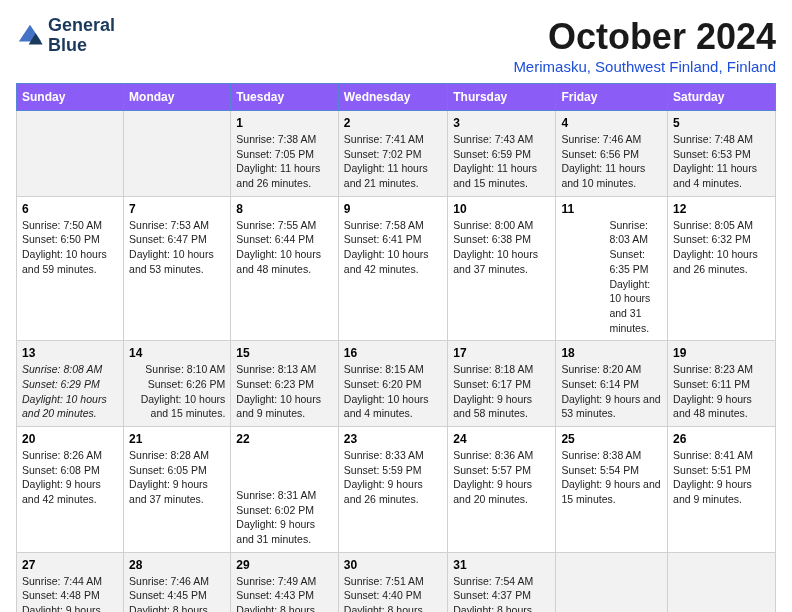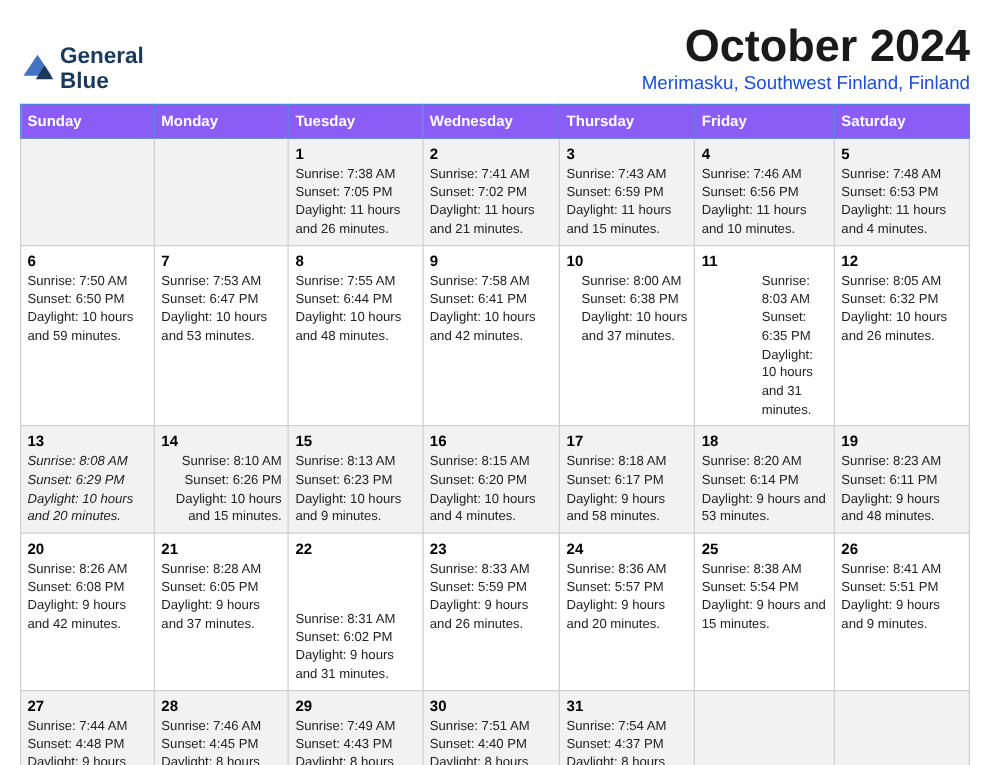--- a/index.html
+++ b/index.html
@@ -6,21 +6,21 @@
     body {
       font-family: Arial, sans-serif;
       background: #fff;
       width: 792px;
       min-height: 612px;
       padding: 16px;
     }
     .header {
       display: flex;
       justify-content: space-between;
-      align-items: flex-end;
+      align-items: flex-start;
       margin-bottom: 8px;
     }
     .logo {
       display: flex;
       align-items: center;
       gap: 4px;
     }
     .logo-text {
       font-size: 18px;
       font-weight: bold;
@@ -180,21 +180,21 @@
 Daylight: 10 hours and 48 minutes.</div>
         </td>
         <td>
           <span class="day-num">9</span>
           <div class="day-info" style="white-space: pre-line;">Sunrise: 7:58 AM
 Sunset: 6:41 PM
 Daylight: 10 hours and 42 minutes.</div>
         </td>
         <td>
           <span class="day-num">10</span>
-          <div class="day-info" style="white-space: pre-line; margin-left: 12px;">Sunrise: 8:00 AM
+          <div class="day-info" style="white-space: pre-line;">Sunrise: 8:00 AM
 Sunset: 6:38 PM
 Daylight: 10 hours and 37 minutes.</div>
         </td>
         <td>
           <span class="day-num">11</span>
           <div class="day-info" style="white-space: pre-line; margin-left: 48px;">Sunrise: 8:03 AM
 Sunset: 6:35 PM
 Daylight: 10 hours and 31 minutes.</div>
         </td>
         <td>

